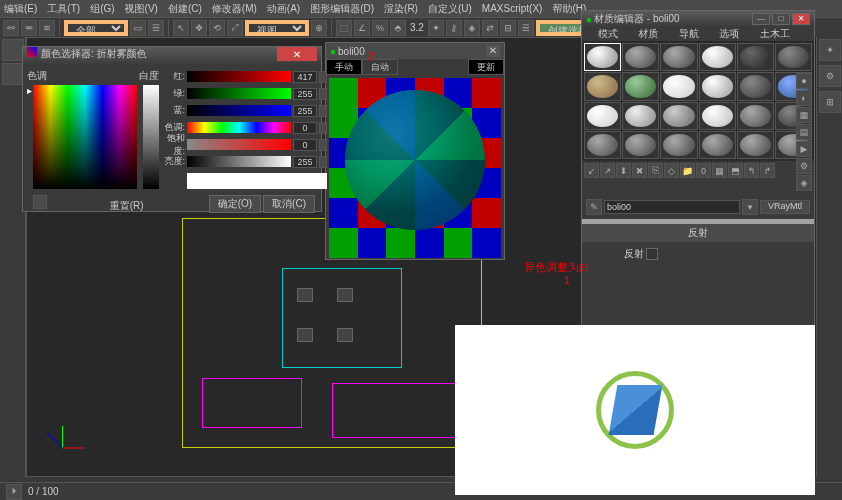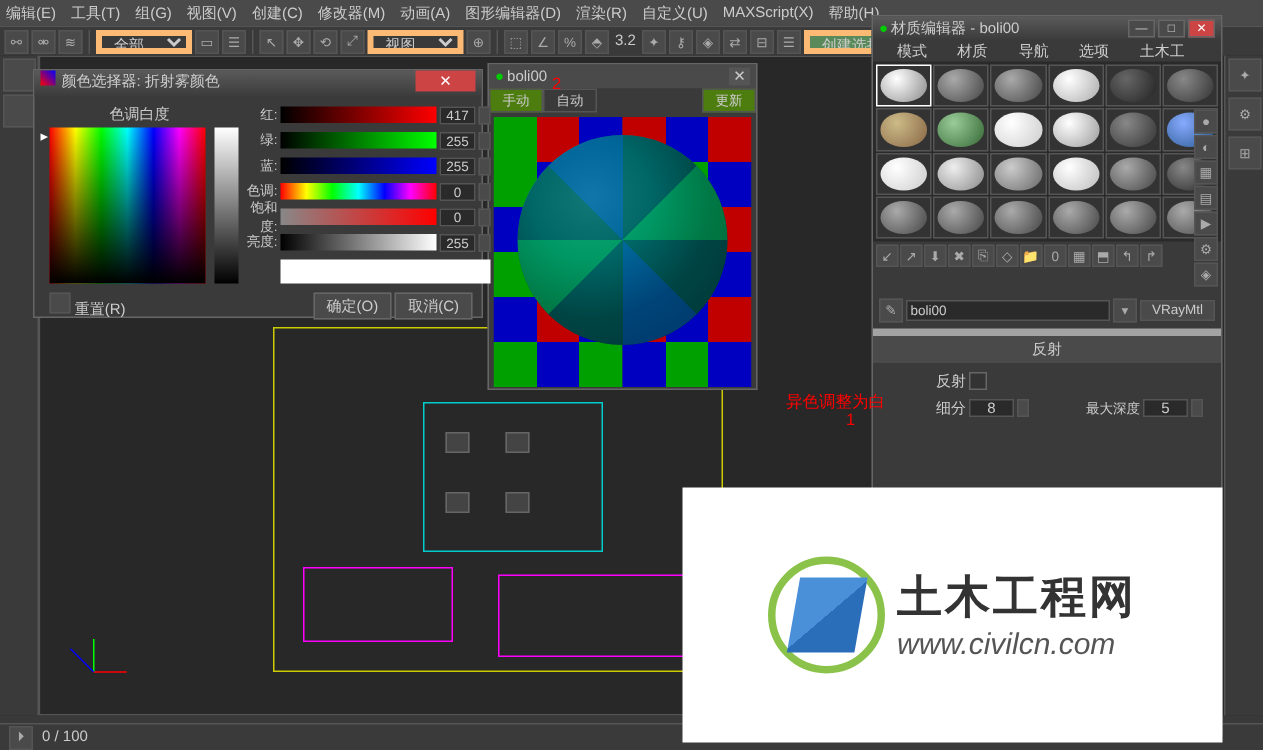--- a/index.html
+++ b/index.html
@@ -21,21 +21,21 @@
 .room-yellow{position:absolute;border:1px solid #cccc00}
 .room-cyan{position:absolute;border:1px solid #00cccc}
 .furn{position:absolute;width:16px;height:14px;background:#444;border:1px solid #666}
 
 .color-picker{position:absolute;left:22px;top:46px;width:300px;height:166px;background:#3a3a3a;border:1px solid #666;z-index:20}
 .cp-title{height:18px;background:linear-gradient(#5a5a5a,#3a3a3a);display:flex;padding:0 4px;font-size:10px}
 .cp-title .ico{width:10px;height:10px;background:linear-gradient(45deg,red,blue);margin-right:4px}
 .cp-title .close{margin-left:auto;width:40px;height:14px;background:#c44;display:flex;align-items:center;justify-content:center;color:#fff}
 .cp-body{display:flex;padding:4px;gap:4px}
 .cp-left{width:132px}
-.cp-labels{display:flex;justify-content:center;font-size:9px;color:#ccc;margin-bottom:2px}
+.cp-labels{display:flex;justify-content:space-between;font-size:9px;color:#ccc;margin-bottom:2px}
 .hue-area{display:flex;height:104px}
 .hue-main{width:108px;height:104px;background:linear-gradient(to right,#f00,#ff0,#0f0,#0ff,#00f,#f0f,#f00);position:relative}
 .hue-main::after{content:"";position:absolute;inset:0;background:linear-gradient(to bottom,transparent,#000)}
 .val-strip{width:16px;height:104px;background:linear-gradient(to bottom,#fff,#000);margin-left:6px}
 .cp-right{flex:1}
 .slider-row{display:flex;align-items:center;gap:2px;margin-bottom:2px;height:15px}
 .slider-row .lbl{width:22px;text-align:right;font-size:9px}
 .slider-bar{flex:1;height:11px}
 .sr{background:linear-gradient(to right,#000,#f00)}
 .sg{background:linear-gradient(to right,#000,#0f0)}
@@ -48,21 +48,21 @@
 .cp-swatch{width:140px;height:16px;background:#fff;margin-top:4px;margin-left:24px}
 .cp-foot{display:flex;justify-content:space-between;padding:2px 6px;font-size:10px}
 .cp-foot .btns{display:flex;gap:2px}
 .cp-btn{padding:1px 8px;background:#4a4a4a;border:1px solid #666}
 .dropper{width:14px;height:14px;background:#4a4a4a;border:1px solid #555;margin-left:4px;display:inline-block}
 
 .mat-prev{position:absolute;left:325px;top:42px;width:180px;height:218px;background:#3a3a3a;border:1px solid #666;z-index:19}
 .mp-title{height:16px;background:#4a4a4a;display:flex;align-items:center;padding:0 4px;font-size:10px}
 .mp-title .close{margin-left:auto;width:14px;height:12px;background:#555;text-align:center}
 .mp-tabs{display:flex;height:16px;background:#3a3a3a}
-.mp-tab{padding:1px 8px;border:1px solid #555;font-size:9px;background:#4d7c0f}
+.mp-tab{padding:1px 8px;border:1px solid #555;font-size:9px;background:#000000}
 .mp-tab.act{background:#3a3a3a}
 .mp-view{width:172px;height:180px;margin:3px auto;position:relative;overflow:hidden}
 .checker{position:absolute;inset:0;display:grid;grid-template-columns:repeat(6,1fr);grid-template-rows:repeat(6,1fr)}
 .checker div:nth-child(odd){background:#00a000}
 .checker div:nth-child(even){background:#c00000}
 .checker div:nth-child(3),.checker div:nth-child(5),.checker div:nth-child(8),.checker div:nth-child(10),.checker div:nth-child(12),.checker div:nth-child(13),.checker div:nth-child(15),.checker div:nth-child(17),.checker div:nth-child(20),.checker div:nth-child(22),.checker div:nth-child(24),.checker div:nth-child(25),.checker div:nth-child(27),.checker div:nth-child(29),.checker div:nth-child(32),.checker div:nth-child(34),.checker div:nth-child(36){background:#0000c0}
 .sphere{position:absolute;left:16px;top:12px;width:140px;height:140px;border-radius:50%;background:radial-gradient(circle at 35% 30%,#2aa,#088 30%,#044 60%,#022);overflow:hidden}
 .sph-chk{position:absolute;inset:0;background:conic-gradient(#044 0 45deg,#0a4 45deg 90deg,#044 90deg 135deg,#04a 135deg 180deg,#044 180deg 225deg,#0a4 225deg 270deg,#044 270deg 315deg,#04a 315deg);opacity:0.5;border-radius:50%}
 
 .anno{position:absolute;color:#f00;font-size:11px;z-index:25}
@@ -249,21 +249,21 @@
           <div class="slider-bar sv"></div>
           <span class="val">255</span>
           <span class="spin"></span>
         </div>
       <div class="cp-swatch"></div>
     </div>
   </div>
   <div class="cp-foot">
     <div>
       <span class="dropper"></span>
-      <span style="">重置(R)</span>
+      <span style="margin-left:60px">重置(R)</span>
     </div>
     <div class="btns">
       <span class="cp-btn">确定(O)</span>
       <span class="cp-btn">取消(C)</span>
     </div>
   </div>
 </div>
 
 <div class="mat-prev">
   <div class="mp-title">
@@ -446,36 +446,24 @@
     <span class="tb-btn">▾</span>
     <span class="me-type">VRayMtl</span>
   </div>
   <div class="me-rollup">
     <div class="roll-hd">反射</div>
     <div class="roll-body">
       <div class="param-row">
         <span class="lbl">反射</span>
         <span class="sw" style="background:#333"></span>
       </div>
-      <div class="param-row">
-        <span class="lbl">细分</span>
-        <span class="num">8</span>
-        <span class="spin"></span>
-        <span class="lbl2" style="margin-left:16px">最大深度</span>
-        <span class="num">5</span>
-        <span class="spin"></span>
-      </div>
     </div>
   </div>
 </div>
 
 <div class="watermark">
   <div class="wm-logo"></div>
-  <div class="wm-txt">
-    <div class="wm-cn">土木工程网</div>
-    <div class="wm-en">www.civilcn.com</div>
-  </div>
 </div>
 
 <div class="statusbar">
   <span class="tb-btn">⏵</span>
   <span>0 / 100</span>
 </div>
 
 </body></html>

